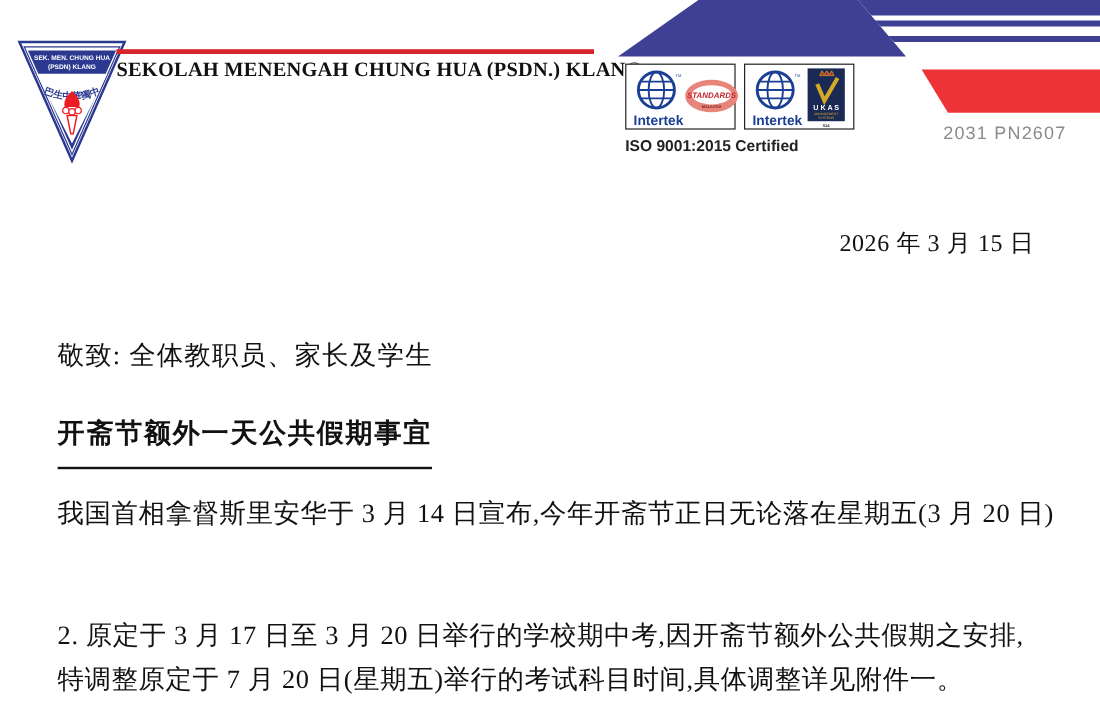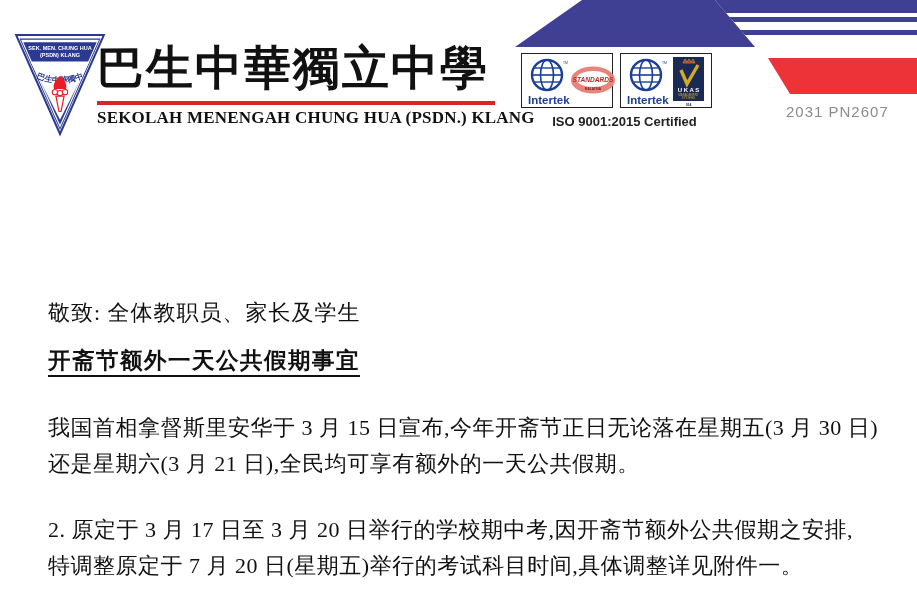--- a/index.html
+++ b/index.html
@@ -25,28 +25,28 @@
   
   .title-block{position:absolute;left:97px;top:38px;width:400px;}
   .school-zh{font-size:47px;font-weight:900;letter-spacing:2px;white-space:nowrap;line-height:60px;}
   .red-rule{width:398px;height:4px;background:var(--line_red);margin-top:3px;}
   .school-ms{margin-top:3px;font-size:17px;font-weight:bold;letter-spacing:0.2px;white-space:nowrap;}
 
   
   .certs{position:absolute;left:521px;top:53px;width:210px;}
   .cert-row{display:flex;gap:7px;}
   .cert-box{width:92px;height:55px;border:1px solid #222;background:#fff;box-sizing:border-box;}
-  .iso-label{margin-top:6px;text-align:center;width:207px;font-family:"Liberation Sans","DejaVu Sans",sans-serif;
+  .iso-label{margin-top:6px;width:207px;font-family:"Liberation Sans","DejaVu Sans",sans-serif;
         font-size:13px;font-weight:bold;color:#222;}
 
   
   .date-line{position:absolute;top:189px;right:55px;font-size:20px;letter-spacing:0.5px;}
-  .salutation{position:absolute;left:48px;top:281px;font-size:22px;letter-spacing:1px;margin-top:17px;}
+  .salutation{position:absolute;left:48px;top:281px;font-size:22px;letter-spacing:1px;}
   .subject{position:absolute;left:48px;top:345px;font-size:22.5px;font-weight:bold;letter-spacing:1.5px;}
-  .subject span{border-bottom:2.5px solid #111;padding-bottom:2px;}
+  .subject span{border-bottom:2.5px solid #111;padding-bottom:16px;}
   .para{position:absolute;left:48px;width:832px;font-size:22px;line-height:35.5px;letter-spacing:0.5px;}
   .para-1{top:410px;}
   .para-2{top:512px;}
 
   svg text{font-family:"Liberation Sans","DejaVu Sans",sans-serif;}
 </style>
 </head>
 <body>
 
 <div class="page">
@@ -74,21 +74,20 @@
       <textPath href="#arcpath" startOffset="50%" text-anchor="middle">巴生中華獨中</textPath>
     </text>
     <path d="M46,42 C41,47 39,50 40,55 L52,55 C53,50 51,47 46,42 Z" fill="var(--crest_red)"></path>
     <circle cx="41" cy="58" r="2.6" fill="#ffffff" stroke="var(--crest_red)" stroke-width="1"></circle>
     <circle cx="51" cy="58" r="2.6" fill="#ffffff" stroke="var(--crest_red)" stroke-width="1"></circle>
     <circle cx="46" cy="59" r="2.6" fill="#ffffff" stroke="var(--crest_red)" stroke-width="1"></circle>
     <polygon points="42,62 50,62 47,77 45,77" fill="#ffffff" stroke="var(--crest_red)" stroke-width="1.2"></polygon>
   </svg>
 
   <div class="title-block">
-    <div class="school-zh">巴生中華獨立中學</div>
     <div class="red-rule"></div>
     <div class="school-ms">SEKOLAH MENENGAH CHUNG HUA (PSDN.) KLANG</div>
   </div>
 
   <div class="certs">
     <div class="cert-row">
 
       <div class="cert-box">
         <svg width="98" height="53" viewBox="0 0 98 53">
           <circle cx="25" cy="21" r="15" fill="#ffffff" stroke="var(--intertek_blue)" stroke-width="2.4"></circle>
@@ -121,30 +120,30 @@
           <text x="67.5" y="42" font-size="2.8" fill="var(--ukas_gold)" text-anchor="middle">MANAGEMENT</text>
           <text x="67.5" y="45.4" font-size="2.8" fill="var(--ukas_gold)" text-anchor="middle">SYSTEMS</text>
           <text x="67.5" y="52" font-size="3.4" font-weight="bold" fill="#222" text-anchor="middle">014</text>
         </svg>
       </div>
 
     </div>
     <div class="iso-label">ISO 9001:2015 Certified</div>
   </div>
 
+  <div class="date-line">2026 年 3 月 15 日</div>
 
   <div class="salutation">敬致:  全体教职员、家长及学生</div>
 
   <div class="subject">
     <span>开斋节额外一天公共假期事宜</span>
   </div>
 
   <div class="para para-1">
-    <div>我国首相拿督斯里安华于 3 月 15 日宣布,今年开斋节正日无论落在星期五(3 月 30 日)</div>
-    <div>还是星期六(3 月 21 日),全民均可享有额外的一天公共假期。</div>
+    <div>我国首相拿督斯里安华于 3 月 14 日宣布,今年开斋节正日无论落在星期五(3 月 20 日)</div>
   </div>
 
   <div class="para para-2">
     <div>2.  原定于 3 月 17 日至 3 月 20 日举行的学校期中考,因开斋节额外公共假期之安排,</div>
     <div>特调整原定于 7 月 20 日(星期五)举行的考试科目时间,具体调整详见附件一。</div>
   </div>
 
 </div>
 
 </body></html>

